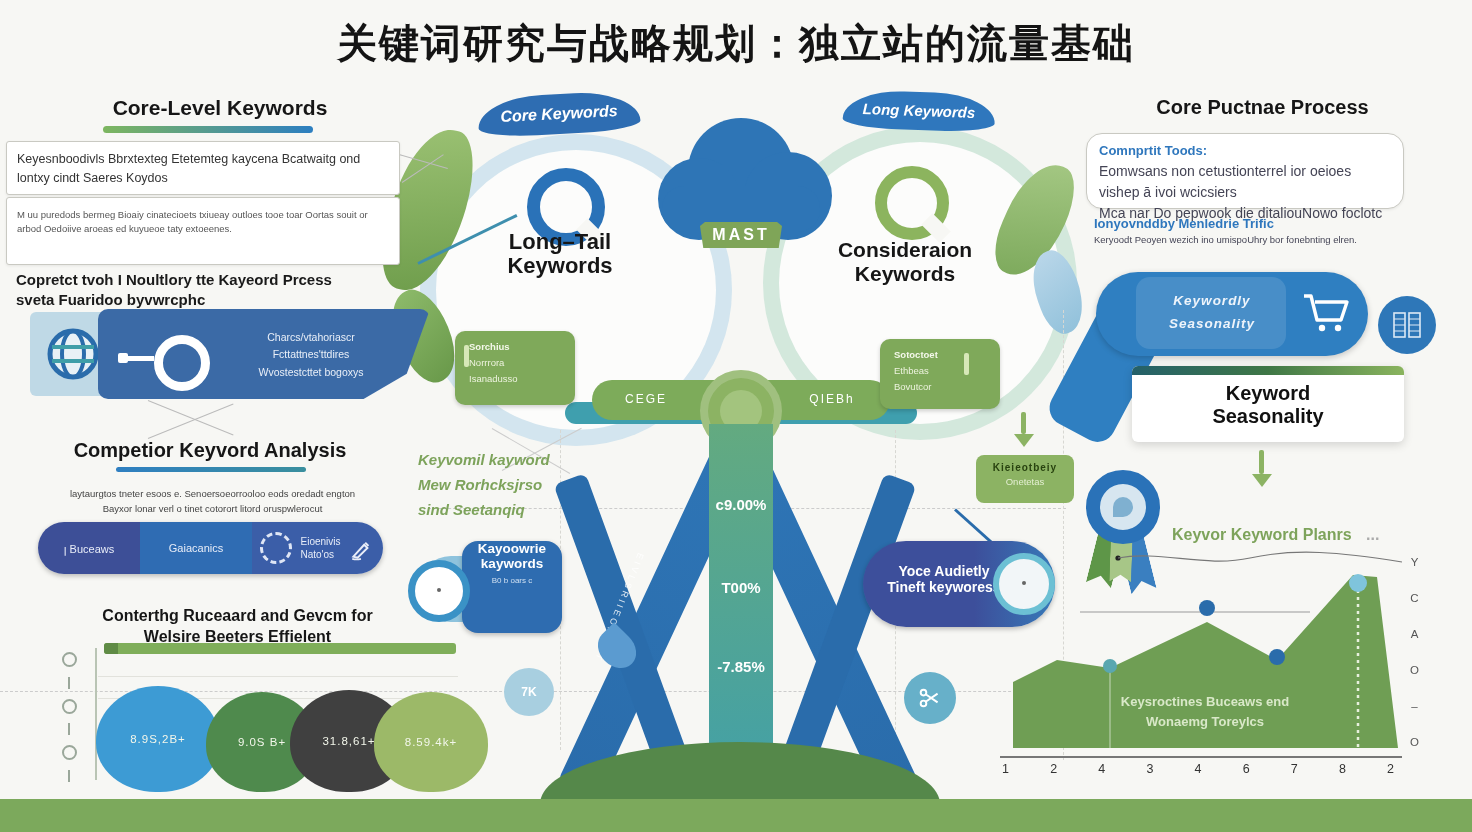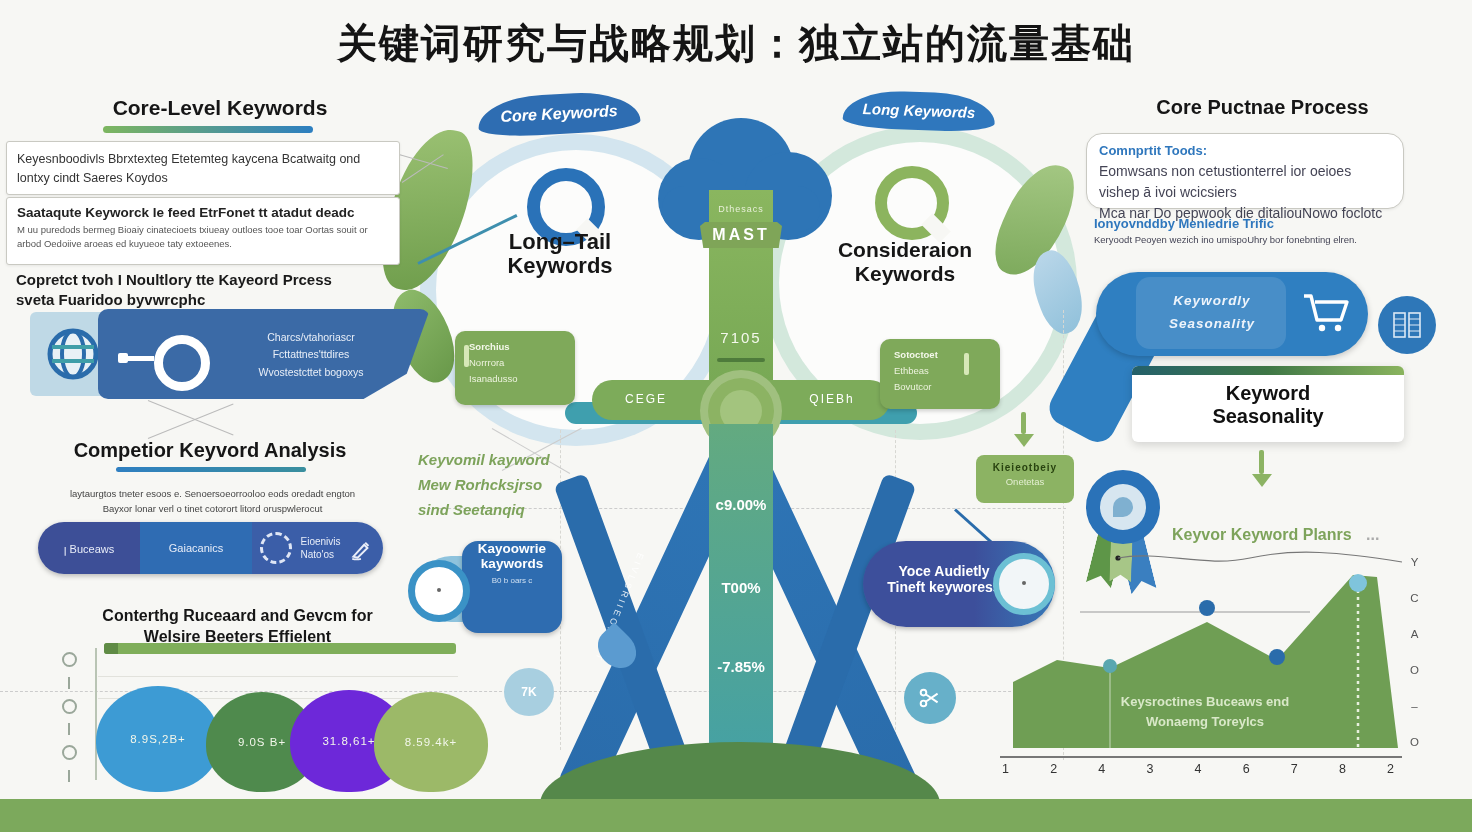--- a/index.html
+++ b/index.html
@@ -77,21 +77,20 @@
   <div class="abs page-title">关键词研究与战略规划：独立站的流量基础</div>
 
   <div class="abs sec-h ctr" style="left:90px;top:96px;width:260px;font-size:21px;">Core-Level Keywords</div>
   <div class="abs underline" style="left:103px;top:126px;width:210px;background:linear-gradient(90deg,#7db65f,#2d7fc1);"></div>
 
   <div class="abs note-box" style="left:6px;top:141px;width:372px;height:36px;padding:8px 10px;font-size:12.5px;line-height:1.5;color:#333;">
     <span>Keyesnboodivls Bbrxtexteg Etetemteg kaycena Bcatwaitg ond lontxy cindt Saeres Koydos</span>
   </div>
 
   <div class="abs note-box" style="left:6px;top:197px;width:372px;height:52px;padding:7px 10px;">
-    <div style="font-size:13.5px;font-weight:700;color:#222;">Saataqute Keyworck le feed EtrFonet tt atadut deadc</div>
     <div style="font-size:9.5px;color:#555;line-height:1.45;margin-top:3px;">M uu puredods bermeg Bioaiy cinatecioets txiueay outloes tooe toar Oortas souit or arbod Oedoiive aroeas ed kuyueoe taty extoeenes.</div>
   </div>
 
   <div class="abs" style="left:16px;top:270px;width:340px;font-size:15px;font-weight:800;color:#1a1a1a;line-height:1.35;">
     <div>Copretct tvoh I Noultlory tte Kayeord Prcess</div>
     <div>sveta Fuaridoo byvwrcphc</div>
   </div>
 
   <div class="abs" style="left:30px;top:312px;width:86px;height:84px;background:#bfd9e6;border-radius:6px;display:flex;align-items:center;justify-content:center;">
     <svg width="58" height="58" viewBox="0 0 58 58">
@@ -155,21 +154,21 @@
   <div class="abs" style="left:98px;top:698px;width:360px;height:1px;background:#e2e2dc;"></div>
   <div class="abs" style="left:104px;top:643px;width:352px;height:11px;background:#7fae5a;border-radius:3px;">
     <div style="width:14px;height:11px;background:#5f8b45;border-radius:3px 0 0 3px;"></div>
   </div>
   <div class="abs bubble" style="left: 96px; top: 686px; width: 124px; height: 106px; background-color: rgb(61, 155, 212);">
       <span>8.9S,2B+</span>
     </div>
   <div class="abs bubble" style="left: 206px; top: 692px; width: 112px; height: 100px; background-color: rgb(79, 138, 77);">
       <span>9.0S B+</span>
     </div>
-  <div class="abs bubble" style="left: 290px; top: 690px; width: 118px; height: 102px; background-color: #6d28d9; align-items: center;">
+  <div class="abs bubble" style="left: 290px; top: 690px; width: 118px; height: 102px; background-color: #404040; align-items: center;">
       <span>31.8,61+</span>
     </div>
   <div class="abs bubble" style="left: 374px; top: 692px; width: 114px; height: 100px; background-color: rgb(156, 185, 104);">
       <span>8.59.4k+</span>
     </div>
 
   <div class="abs root" style="left:636px;top:428px;width:42px;height:380px;transform:rotate(25deg);"></div>
   <div class="abs root" style="left:614px;top:468px;width:34px;height:360px;background:#2a6cab;transform:rotate(-20deg);"></div>
   <div class="abs root" style="left:798px;top:428px;width:42px;height:380px;transform:rotate(-25deg);"></div>
   <div class="abs root" style="left:822px;top:468px;width:34px;height:360px;background:#2a6cab;transform:rotate(20deg);"></div>
@@ -192,25 +191,20 @@
   <div class="abs ctr bold" style="left:805px;top:238px;width:200px;font-size:21px;line-height:1.15;color:#161616;">
     <div>Consideraion</div>
     <div>Keywords</div>
   </div>
 
   <div class="abs" style="left:688px;top:118px;width:106px;height:106px;background:#2e75b6;border-radius:50%;"></div>
   <div class="abs" style="left:658px;top:158px;width:82px;height:82px;background:#2e75b6;border-radius:50%;"></div>
   <div class="abs" style="left:744px;top:152px;width:88px;height:88px;background:#2e75b6;border-radius:50%;"></div>
   <div class="abs" style="left:662px;top:186px;width:158px;height:46px;background:#2e75b6;border-radius:22px;"></div>
 
-  <div class="abs" style="left:709px;top:190px;width:64px;height:234px;background:linear-gradient(180deg,#8ab65f,#74a653);">
-    <div class="ctr" style="margin-top:14px;font-size:9px;color:#e8f0d8;letter-spacing:1px;">Dthesacs</div>
-    <div class="ctr" style="margin-top:115px;font-size:15px;color:#f4f8ec;letter-spacing:2px;">7105</div>
-    <div style="margin:12px auto 0;width:48px;height:4px;background:#4e7b3b;border-radius:2px;"></div>
-  </div>
   <div class="abs ctr white bold" style="left:700px;top:222px;width:82px;height:26px;line-height:26px;background:#7fa558;font-size:16px;letter-spacing:3px;clip-path:polygon(0 15%,6% 0,94% 0,100% 15%,96% 100%,4% 100%);">MAST</div>
 
   <div class="abs" style="left:565px;top:402px;width:352px;height:22px;background:#3f9fae;border-radius:11px;"></div>
   <div class="abs" style="left:592px;top:380px;width:298px;height:40px;background:#7dab5a;border-radius:20px;"></div>
   <div class="abs ctr white" style="left:606px;top:392px;width:80px;font-size:12px;letter-spacing:2px;">CEGE</div>
   <div class="abs ctr white" style="left:792px;top:392px;width:80px;font-size:12px;letter-spacing:2px;">QIEBh</div>
   <div class="abs" style="left:700px;top:370px;width:82px;height:82px;background:#8cb363;border-radius:50%;box-shadow:inset 0 0 0 8px rgba(255,255,255,.18);">
     <div style="margin:20px auto;width:42px;height:42px;background:#a3c47e;border-radius:50% 50% 50% 0;transform:rotate(-45deg);"></div>
   </div>
 

